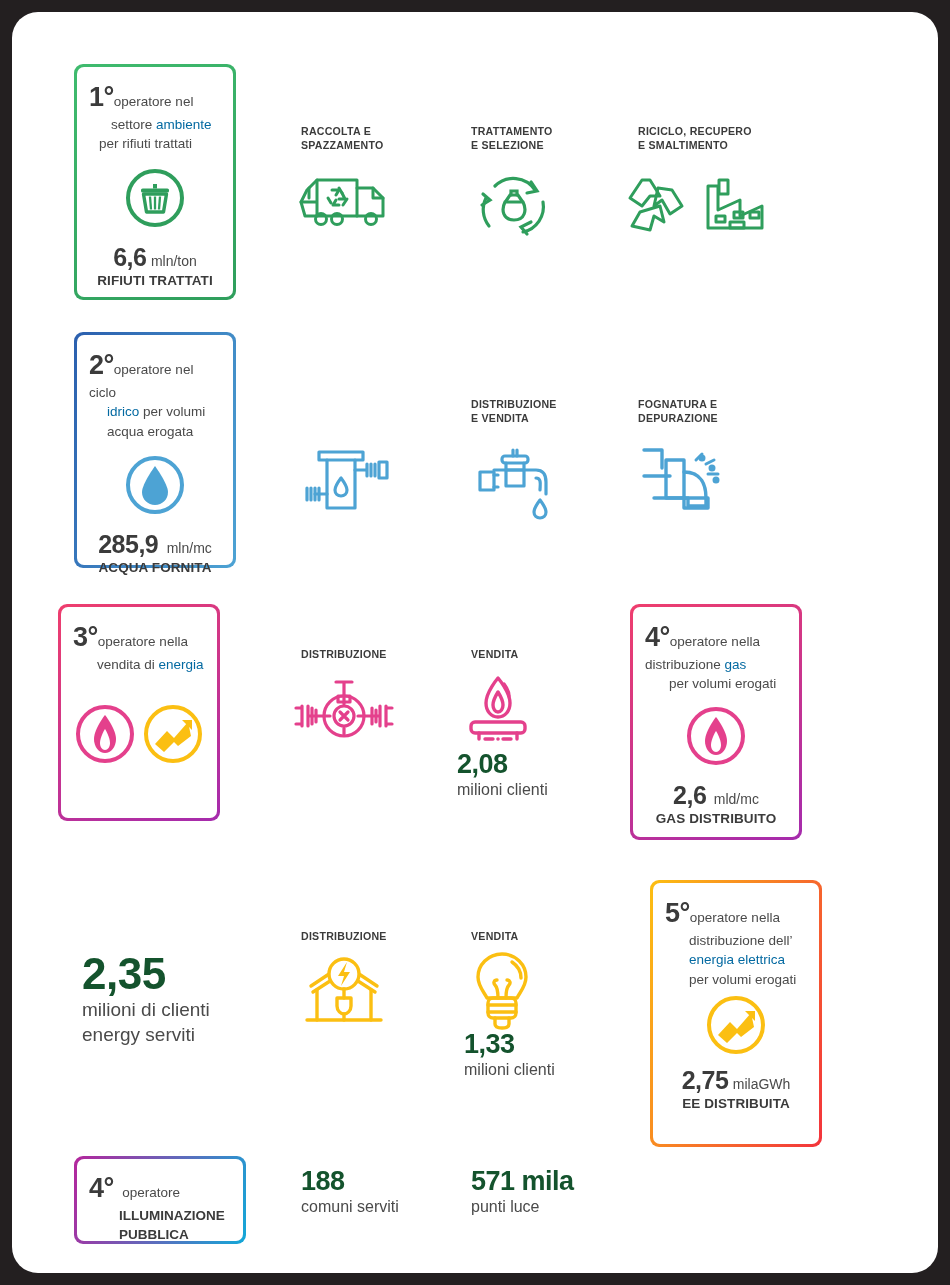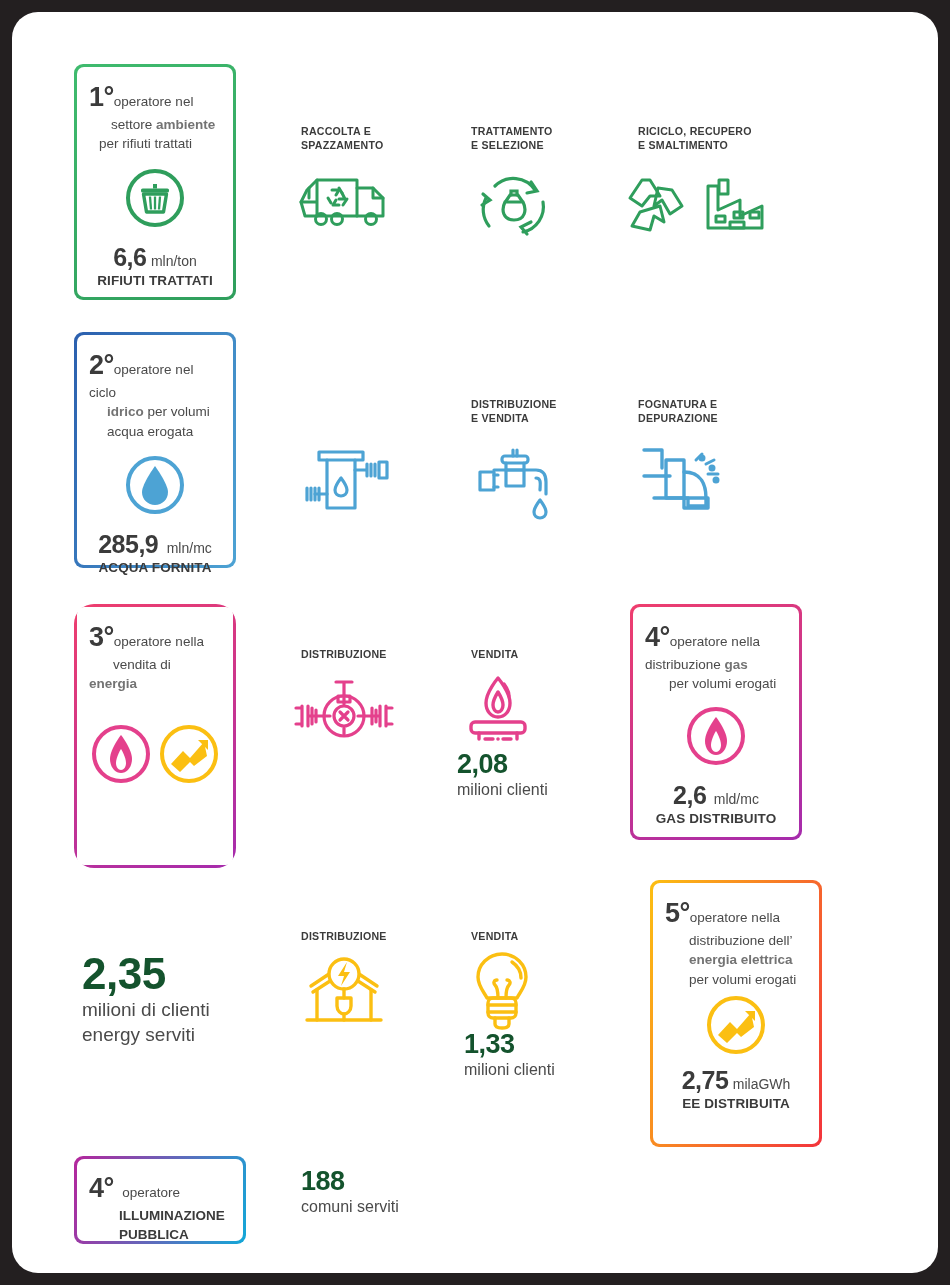--- a/index.html
+++ b/index.html
@@ -37,21 +37,21 @@
   .card.elec   { background: linear-gradient(110deg,#fcbf12 0%, #f3333c 100%); }
   .card.light  { background: linear-gradient(110deg,#b5259c 0%, #12a8d8 100%); }
 
   
   .rank-line { color:#3b3b3b; line-height:1.22; }
   .rank-num {
     font-size: 27px; font-weight: bold; color:#3b3b3b;
     letter-spacing: -0.5px;
   }
   .rank-txt { font-size: 13.5px; color:#4a4a4a; }
-  .rank-txt b { font-weight: bold; color:#737373; }
+  .rank-txt b { font-weight: normal; color:#0369a1; }
 
   
   .fig-row { text-align:center; }
   .fig-num { font-size: 25px; font-weight: bold; color:#3b3b3b; letter-spacing:-0.5px;}
   .fig-unit { font-size: 14px; color:#4a4a4a; }
   .fig-label { font-size: 13.5px; font-weight:bold; color:#3b3b3b; margin-top:1px; letter-spacing:0.1px;}
 
   .card-icon { display:flex; justify-content:center; align-items:center; }
 
   
@@ -229,21 +229,21 @@
         <path d="M14 60 L46 60"></path>
         <rect x="44" y="60" width="24" height="10"></rect>
         <path d="M56 22 L62 16 M66 26 L74 22 M68 36 L78 36" stroke-width="3"></path>
         <circle cx="72" cy="30" r="1.8" fill="#4da3d4"></circle>
         <circle cx="62" cy="20" r="1.8" fill="#4da3d4"></circle>
         <circle cx="76" cy="42" r="1.8" fill="#4da3d4"></circle>
       </g>
     </svg>
   </div>
 
-  <div class="card mag" style="left:62px; top:592px; width:162px; height:264px;border-radius:20px;">
+  <div class="card mag" style="left:46px; top:592px; width:162px; height:217px;">
     <div class="inner">
       <div class="rank-line">
         <span class="rank-num">3°</span><span class="rank-txt">operatore nella</span><br>
         <span class="rank-txt" style="margin-left:24px;"><span>vendita di </span><b>energia</b></span>
       </div>
       <div class="card-icon" style="margin-top:30px; gap:6px;">
         <span>
           <svg width="62" height="62" viewBox="0 0 62 62">
             <circle cx="31" cy="31" r="27" fill="none" stroke="#e4408c" stroke-width="4"></circle>
             <path d="M31 12 C31 12 20 26 20 36 C20 44 25 50 31 50 C37 50 42 44 42 36 C42 26 31 12 31 12 Z" fill="#e4408c"></path>
@@ -398,14 +398,18 @@
         <span class="rank-txt" style="margin-left:30px; font-weight:bold; color:#3b3b3b;">ILLUMINAZIONE</span><br>
         <span class="rank-txt" style="margin-left:30px; font-weight:bold; color:#3b3b3b;">PUBBLICA</span>
       </div>
     </div>
   </div>
 
   <div class="stat" style="left:289px; top:1155px;">
     <div class="v">188</div>
     <div class="c">comuni serviti</div>
   </div>
+  <div class="stat" style="left:459px; top:1155px;">
+    <div class="v">571 mila</div>
+    <div class="c">punti luce</div>
+  </div>
 
 </div>
 
 </body></html>

